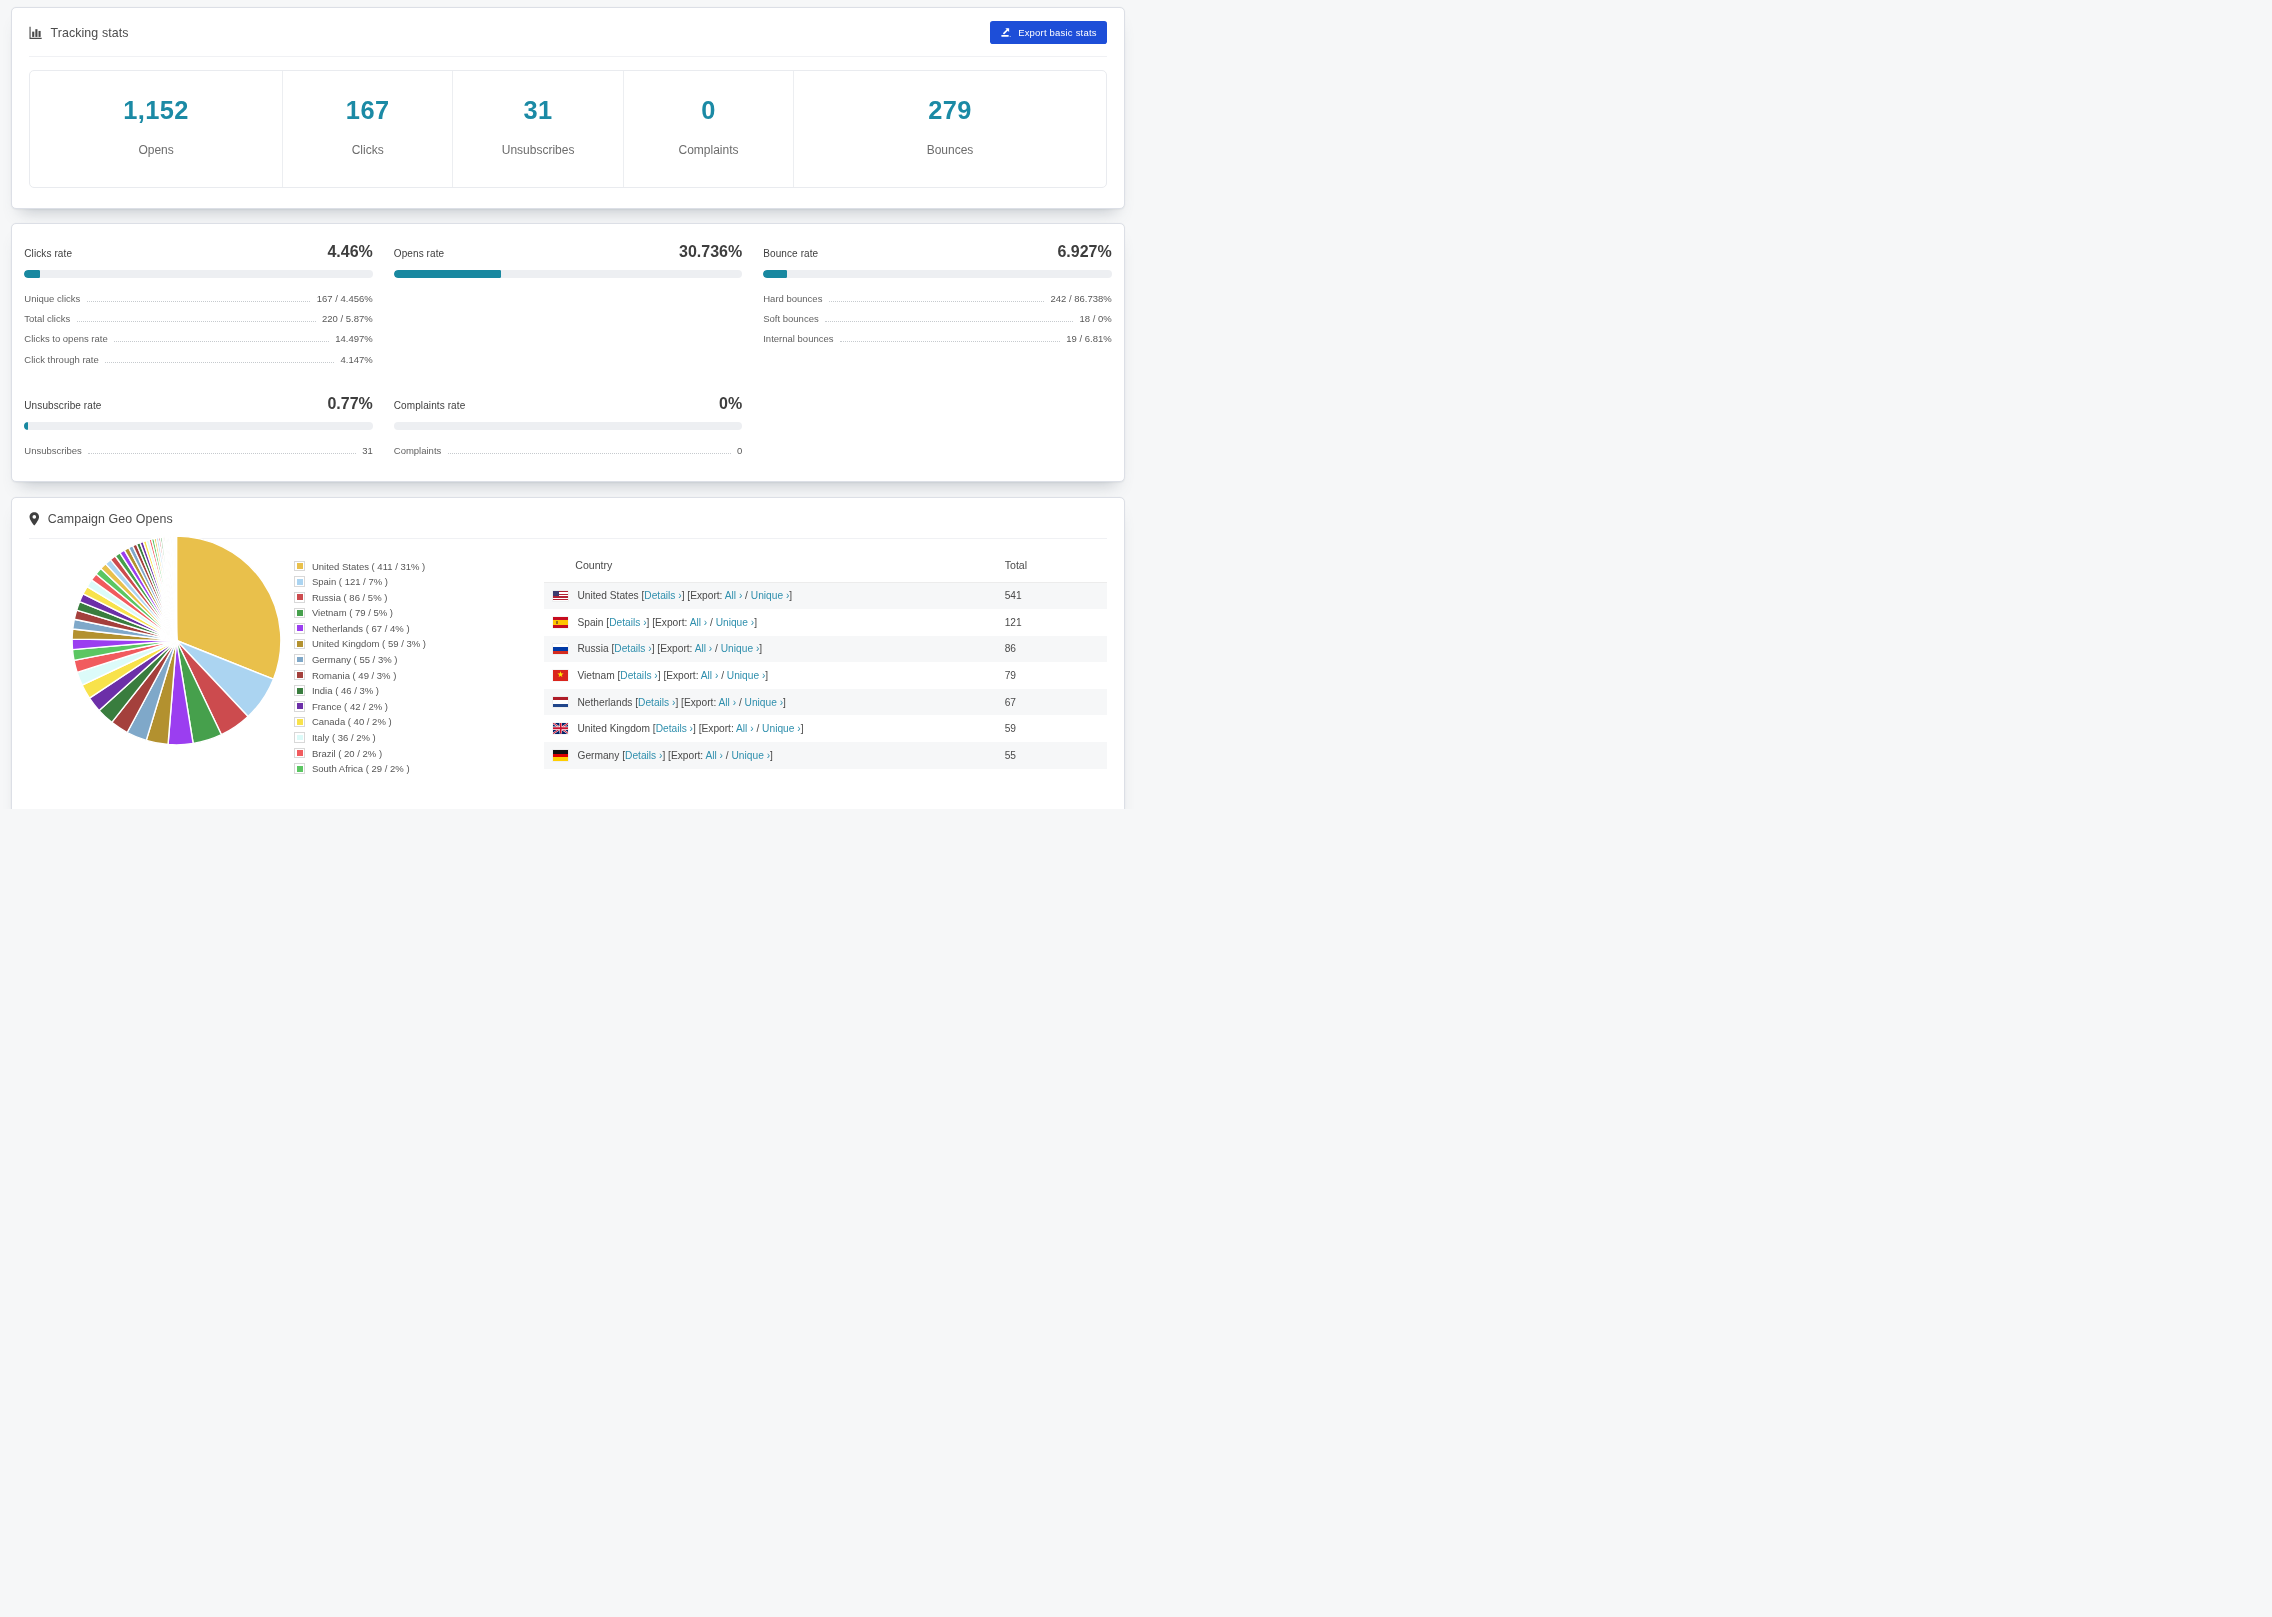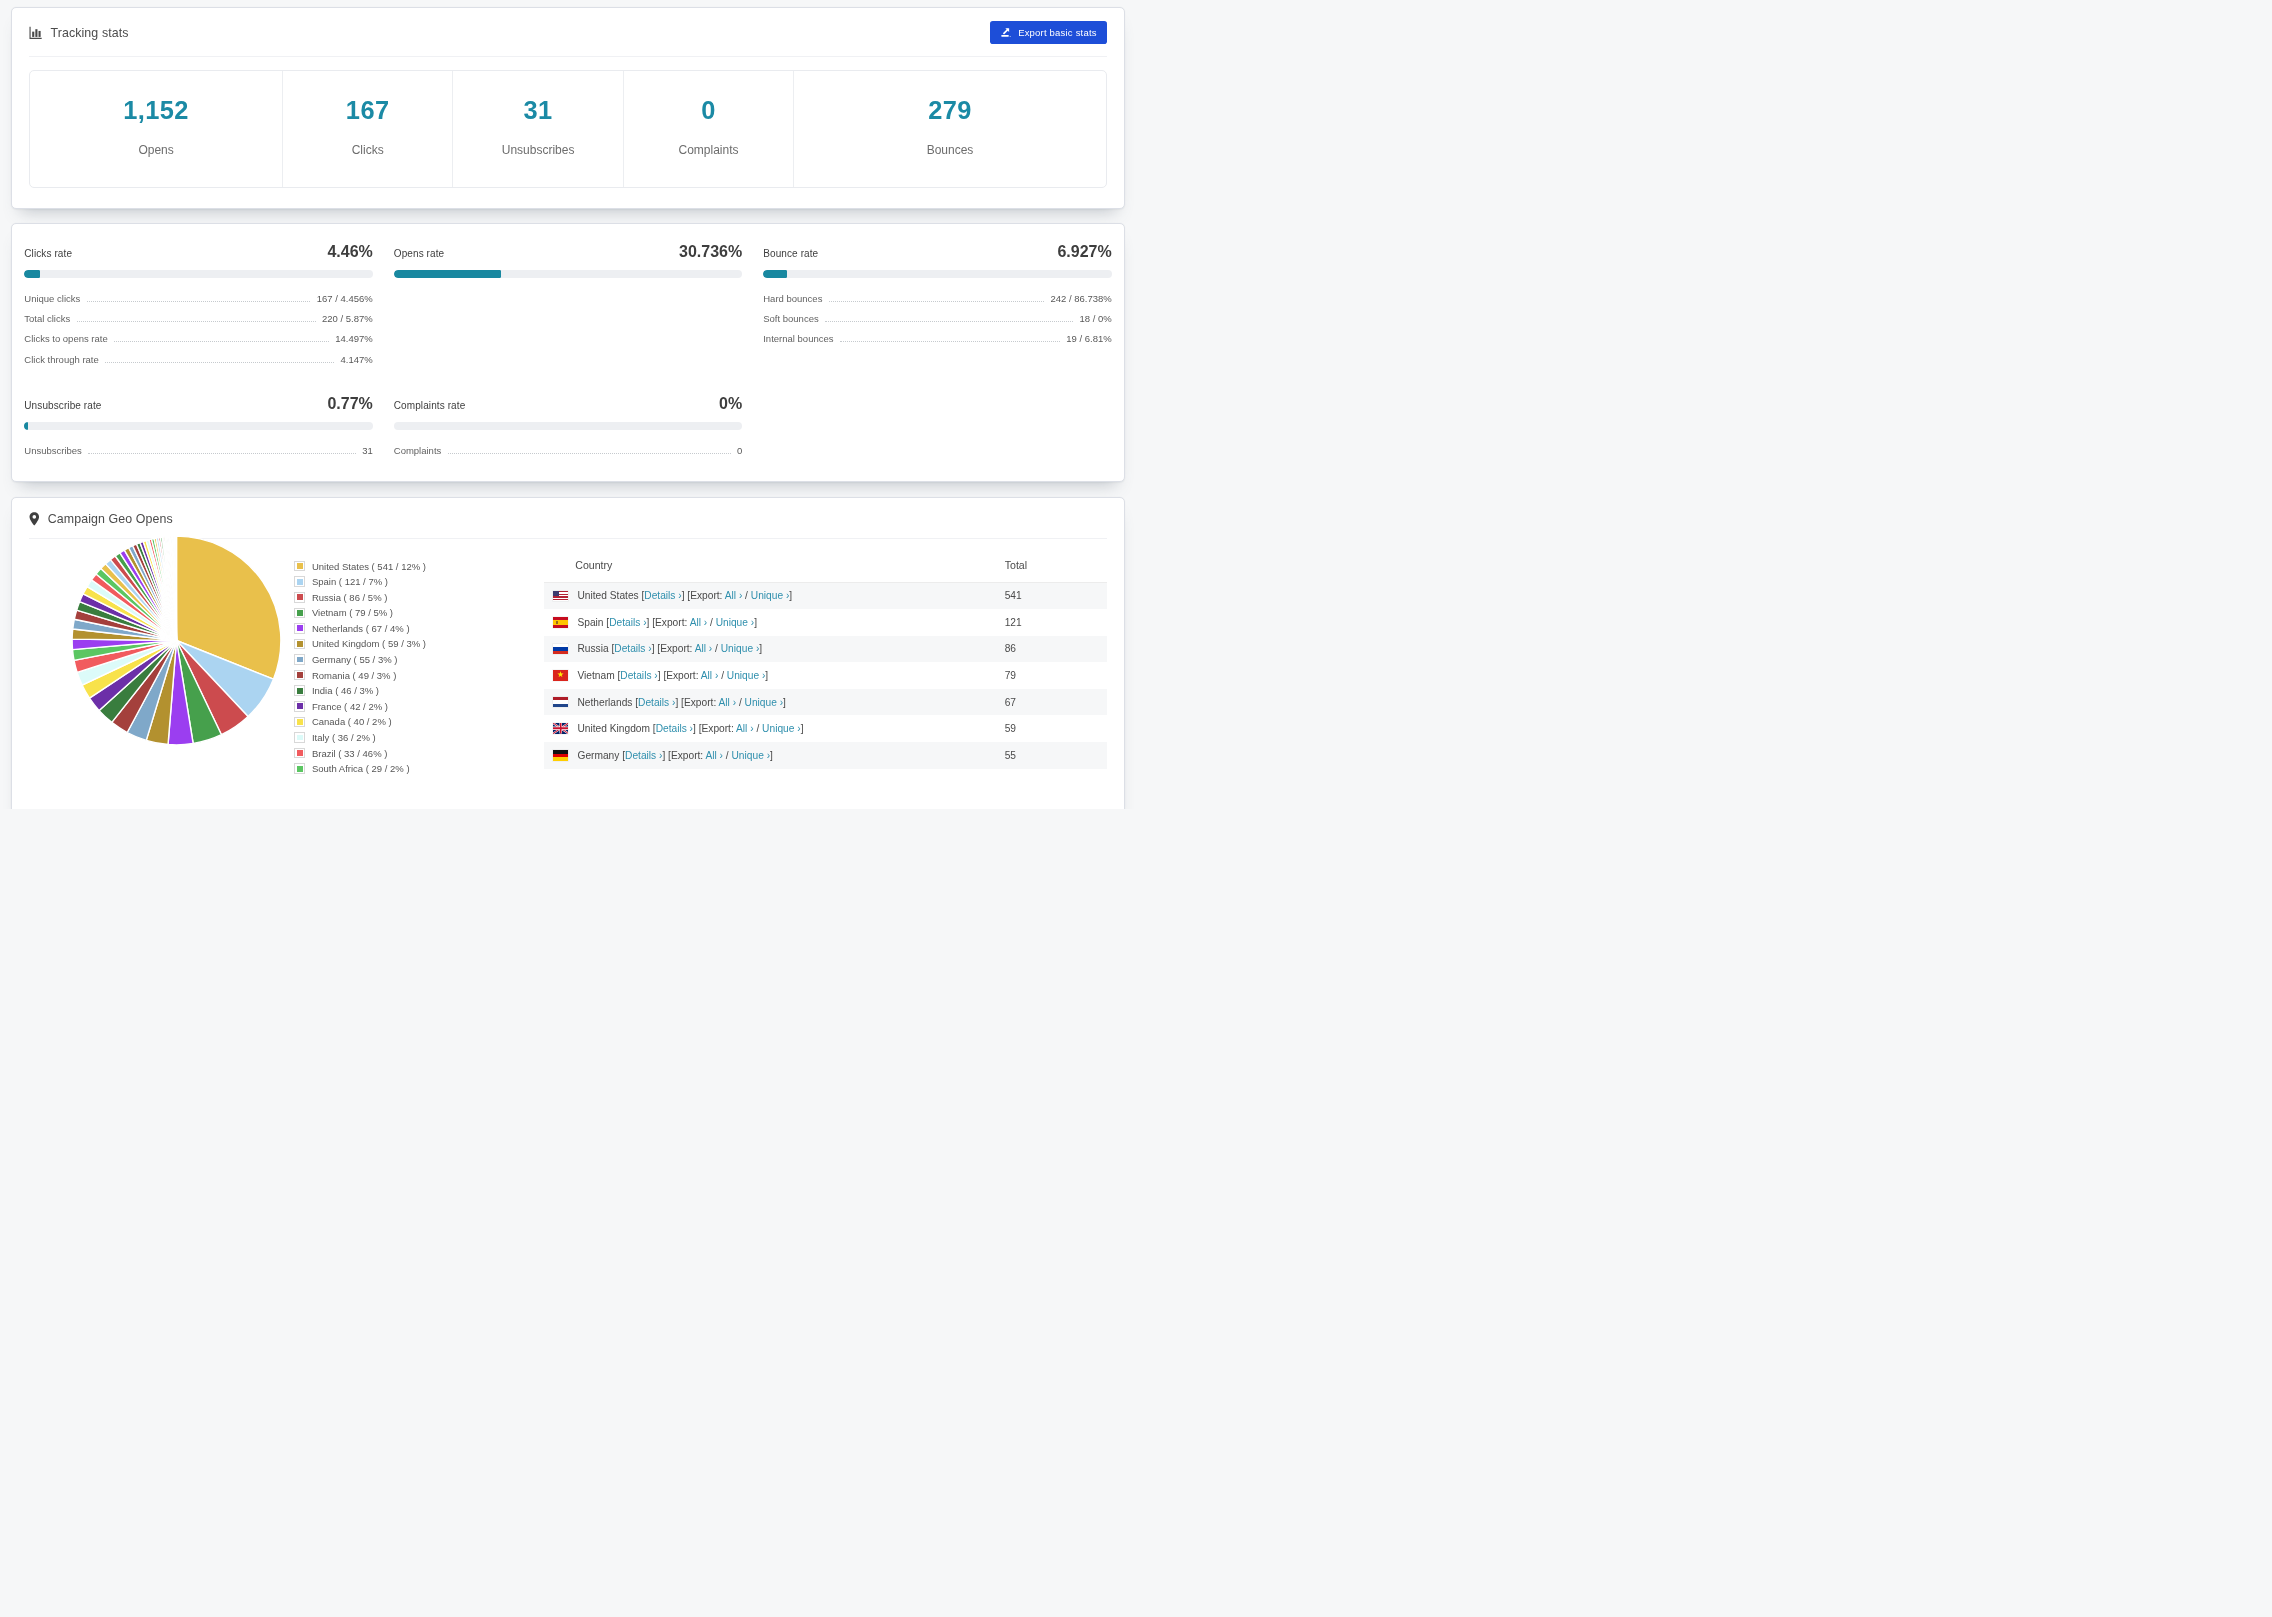--- a/index.html
+++ b/index.html
@@ -345,21 +345,21 @@
             <path d="M151,151 L148.33,3.02 A148,148 0 0 1 148.87,3.02 Z" fill="#7fa8c9" stroke="#ffffff" stroke-width="2" stroke-linejoin="round"></path>
             <path d="M151,151 L148.87,3.02 A148,148 0 0 1 149.40,3.01 Z" fill="#a4403c" stroke="#ffffff" stroke-width="2" stroke-linejoin="round"></path>
             <path d="M151,151 L149.40,3.01 A148,148 0 0 1 149.93,3.00 Z" fill="#397d3e" stroke="#ffffff" stroke-width="2" stroke-linejoin="round"></path>
             <path d="M151,151 L149.93,3.00 A148,148 0 0 1 150.47,3.00 Z" fill="#6c2fa8" stroke="#ffffff" stroke-width="2" stroke-linejoin="round"></path>
             <path d="M151,151 L150.47,3.00 A148,148 0 0 1 151.00,3.00 Z" fill="#f8e24b" stroke="#ffffff" stroke-width="2" stroke-linejoin="round"></path>
           </svg>
       </div>
       <ul class="legend">
   <li>
             <span class="swatch" style="background: rgb(233, 192, 75);"></span>
-            <span class="legend-label">United States ( 541 / 12% )</span>
+            <span class="legend-label">United States ( 411 / 31% )</span>
           </li>
 
   <li>
             <span class="swatch" style="background: rgb(171, 212, 241);"></span>
             <span class="legend-label">Spain ( 121 / 7% )</span>
           </li>
 
   <li>
             <span class="swatch" style="background: rgb(204, 75, 78);"></span>
             <span class="legend-label">Russia ( 86 / 5% )</span>
@@ -405,21 +405,21 @@
             <span class="legend-label">Canada ( 40 / 2% )</span>
           </li>
 
   <li>
             <span class="swatch" style="background: rgb(220, 251, 249);"></span>
             <span class="legend-label">Italy ( 36 / 2% )</span>
           </li>
 
   <li>
             <span class="swatch" style="background: rgb(241, 91, 94);"></span>
-            <span class="legend-label">Brazil ( 33 / 46% )</span>
+            <span class="legend-label">Brazil ( 20 / 2% )</span>
           </li>
 
   <li>
             <span class="swatch" style="background: rgb(91, 198, 98);"></span>
             <span class="legend-label">South Africa ( 29 / 2% )</span>
           </li>
 </ul>
       <div class="geo-table-wrap">
         <table class="geo">
           <thead>

